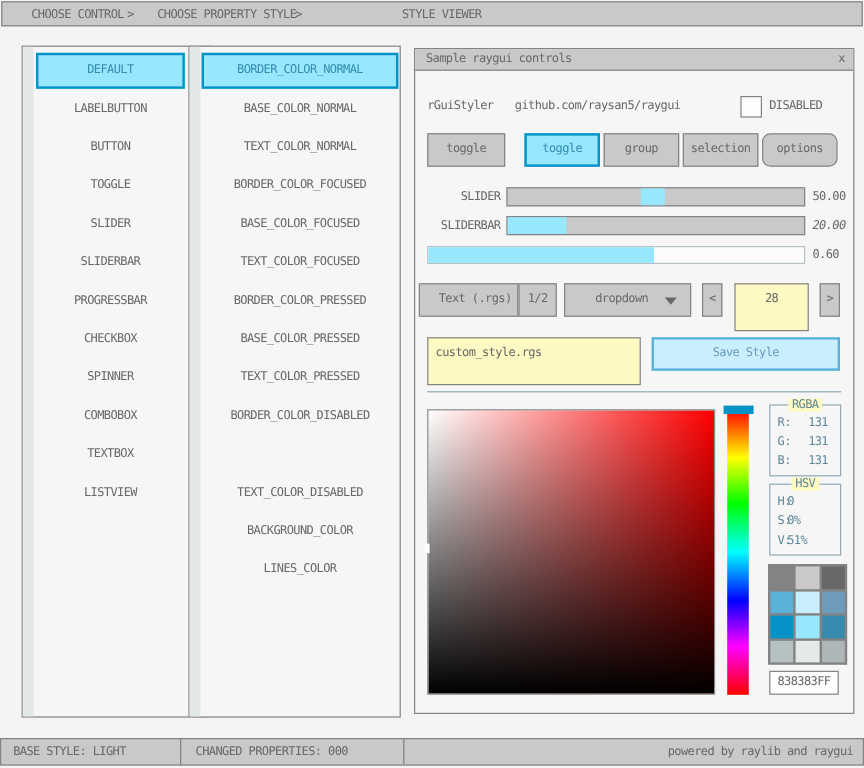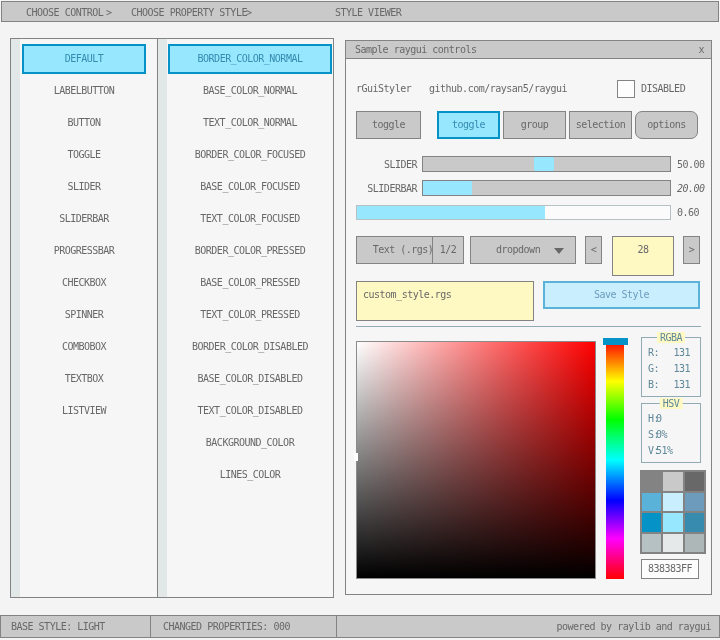--- a/index.html
+++ b/index.html
@@ -111,21 +111,21 @@
 <body>
 
 <div class="bar" style="left:1px; top:1px; width:718px; height:21px;">
   <span style="left:24px;">CHOOSE CONTROL</span>
   <span style="left:104px;">&gt;</span>
   <span style="left:129px;">CHOOSE PROPERTY STYLE</span>
   <span style="left:244px;">&gt;</span>
   <span style="left:333px;">STYLE VIEWER</span>
 </div>
 
-<div class="panel" style="left:10px; width:158px;padding-left:39px;">
+<div class="panel" style="left:18px; width:158px;padding-left:39px;">
   <div class="vscroll"></div>
   <div class="item selected" style="left:11px; width:124px; top:5px;">DEFAULT</div>
   <div class="item" style="left:11px; width:124px; top:37px;">LABELBUTTON</div>
   <div class="item" style="left:11px; width:124px; top:69px;">BUTTON</div>
   <div class="item" style="left:11px; width:124px; top:101px;">TOGGLE</div>
   <div class="item" style="left:11px; width:124px; top:133px;">SLIDER</div>
   <div class="item" style="left:11px; width:124px; top:165px;">SLIDERBAR</div>
   <div class="item" style="left:11px; width:124px; top:197px;">PROGRESSBAR</div>
   <div class="item" style="left:11px; width:124px; top:229px;">CHECKBOX</div>
   <div class="item" style="left:11px; width:124px; top:261px;">SPINNER</div>
@@ -139,21 +139,20 @@
   <div class="item selected" style="left:10px; width:164px; top:5px;">BORDER_COLOR_NORMAL</div>
   <div class="item" style="left:10px; width:164px; top:37px;">BASE_COLOR_NORMAL</div>
   <div class="item" style="left:10px; width:164px; top:69px;">TEXT_COLOR_NORMAL</div>
   <div class="item" style="left:10px; width:164px; top:101px;">BORDER_COLOR_FOCUSED</div>
   <div class="item" style="left:10px; width:164px; top:165px;">TEXT_COLOR_FOCUSED</div>
   <div class="item" style="left:10px; width:164px; top:133px;">BASE_COLOR_FOCUSED</div>
   <div class="item" style="left:10px; width:164px; top:197px;">BORDER_COLOR_PRESSED</div>
   <div class="item" style="left:10px; width:164px; top:229px;">BASE_COLOR_PRESSED</div>
   <div class="item" style="left:10px; width:164px; top:261px;">TEXT_COLOR_PRESSED</div>
   <div class="item" style="left:10px; width:164px; top:293px;">BORDER_COLOR_DISABLED</div>
-  <div class="item" style="left:10px; width:164px; top:325px;">BASE_COLOR_DISABLED</div>
   <div class="item" style="left:10px; width:164px; top:357px;">TEXT_COLOR_DISABLED</div>
   <div class="item" style="left:10px; width:164px; top:389px;">BACKGROUND_COLOR</div>
   <div class="item" style="left:10px; width:164px; top:421px;">LINES_COLOR</div>
 </div>
 
 <div class="window">
   <div class="titlebar">
     <span>Sample raygui controls</span>
     <span class="close-x">x</span>
   </div>
@@ -179,21 +178,21 @@
   <div class="track" style="left:76px; top:139px; width:249px;">
     <div class="fill" style="width:20%;"></div>
   </div>
   <span class="lbl" style="left:331px; top:142px;font-style:italic;">20.00</span>
 
   <div class="progress" style="left:10px; top:164px; width:315px;">
     <div class="fill" style="width:60%;"></div>
   </div>
   <span class="lbl" style="left:331px; top:166px;">0.60</span>
 
-  <div class="btn" style="left:10px;  top:195px; width:83px;padding-left:11px;">Text (.rgs)</div>
+  <div class="btn" style="left:3px;  top:195px; width:83px;padding-left:11px;">Text (.rgs)</div>
   <div class="btn" style="left:86px;  top:195px; width:32px;">1/2</div>
   <div class="btn" style="left:124px; top:195px; width:106px; text-align:left; padding-left:25px;">
     <span>dropdown</span>
     <i class="arrow-down"></i>
   </div>
   <div class="btn" style="left:239px; top:195px; width:17px;">&lt;</div>
   <div class="whitebox" style="left:266px; top:195px; width:62px; text-align:center;">28</div>
   <div class="btn" style="left:337px; top:195px; width:17px;">&gt;</div>
 
   <div class="whitebox" style="left:10px; top:240px; width:178px; padding-left:6px;">custom_style.rgs</div>

